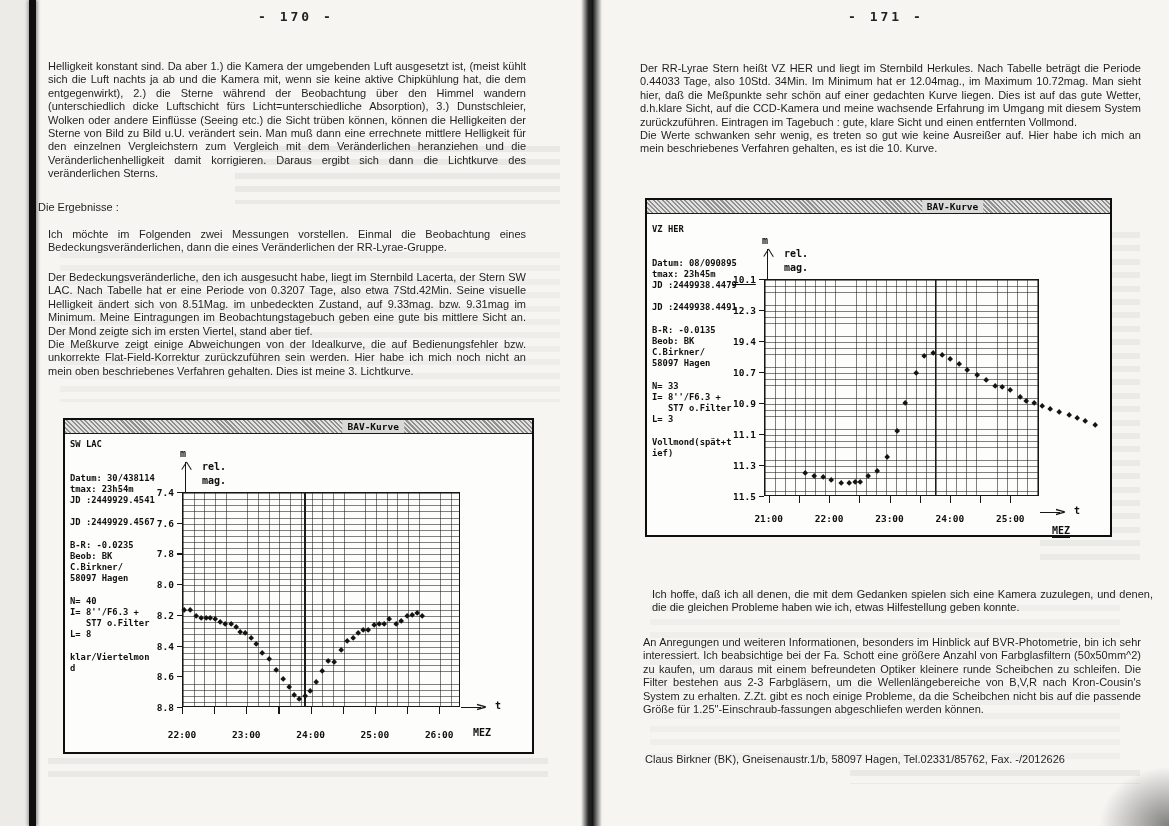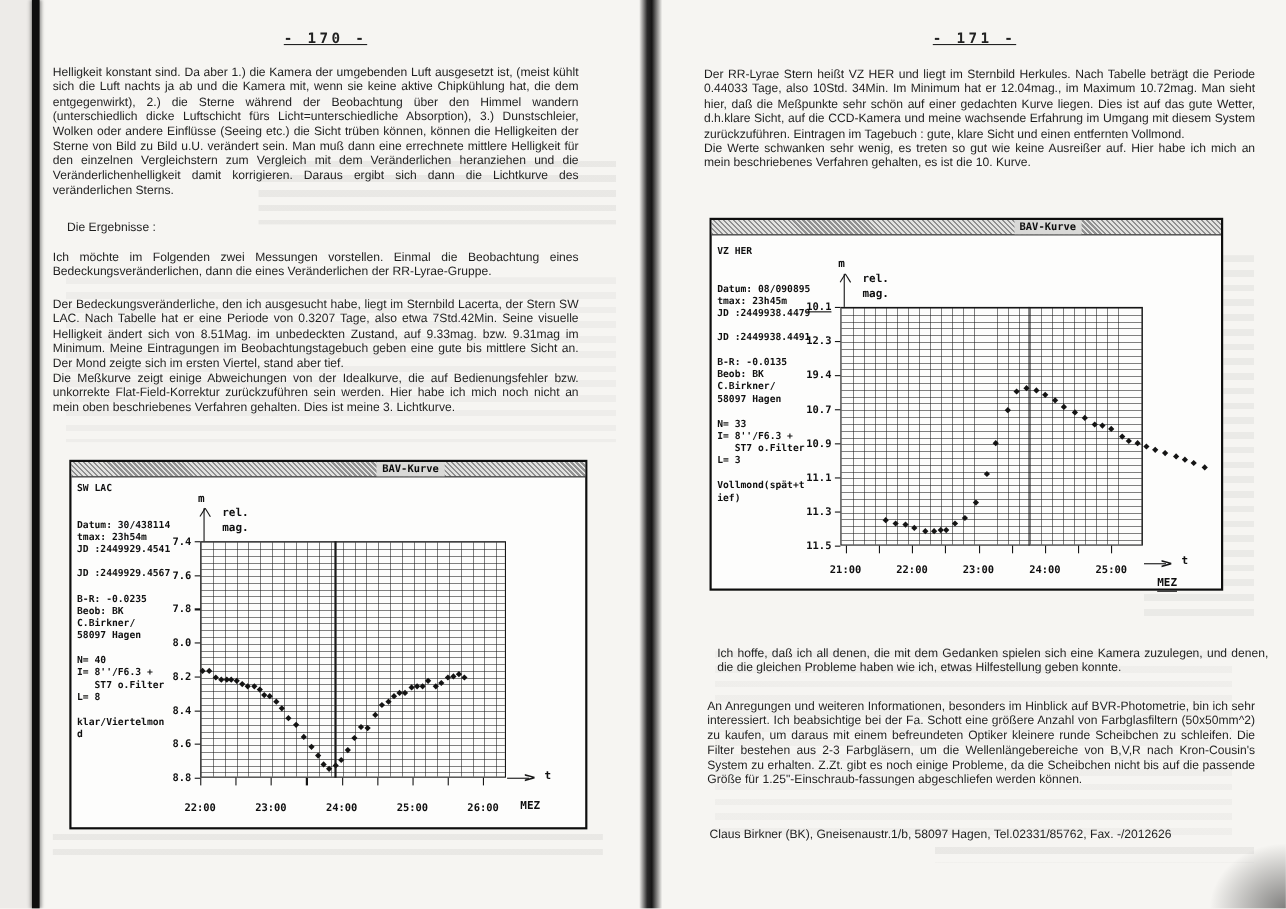--- a/index.html
+++ b/index.html
@@ -9,22 +9,22 @@
   .outer-left{position:absolute;left:0;top:0;width:29px;height:826px;background:#edebe8;}
   .bar-left{position:absolute;left:29px;top:0;width:7px;height:826px;background:#0f0f0f;
             box-shadow:2px 0 3px rgba(0,0,0,.35), -2px 0 3px rgba(0,0,0,.25);}
   .spine{position:absolute;left:581px;top:0;width:21px;height:826px;
          background:linear-gradient(to right,rgba(40,40,40,0),#2a2a2a 35%,#161616 55%,rgba(60,60,60,0));}
   .corner{position:absolute;right:0;bottom:0;width:70px;height:60px;
           background:radial-gradient(ellipse at 100% 100%,rgba(30,30,30,.55),rgba(30,30,30,0) 70%);}
   .ghost{position:absolute;pointer-events:none;
          background:repeating-linear-gradient(to bottom,rgba(110,110,110,.12) 0 6px,transparent 6px 13.4px);
          filter:blur(.5px);}
-  .pagenum{position:absolute;top:28px;font:bold 13px "DejaVu Sans Mono",monospace;
-           letter-spacing:3px;color:#222;text-decoration:underline;}
+  .pagenum{position:absolute;top:9px;font:bold 13px "DejaVu Sans Mono",monospace;
+           letter-spacing:3px;color:#222;}
   .para{position:absolute;font:11px/13.4px "Liberation Sans",sans-serif;text-align:justify;
         white-space:pre-wrap;color:#1f1f1f;}
   .para.single{text-align:left;}
   
   .bav-window{position:absolute;background:#fdfdfc;border:2px solid #0e0e0e;}
   .bav-title{position:absolute;top:0;left:0;right:0;height:13px;border-bottom:1px solid #1a1a1a;
              background:repeating-linear-gradient(45deg,#909090 0 1.5px,#e2e2e0 1.5px 3.2px);}
   .bav-title-label{position:absolute;top:0;transform:translateX(-50%);
                    font:bold 9.5px/13px "DejaVu Sans Mono",monospace;color:#0c0c0c;
                    background:#d9d9d7;padding:0 5px;white-space:nowrap;}
@@ -59,21 +59,21 @@
   <div class="ghost" style="left:235px;top:146px;width:325px;height:58px;opacity:.8"></div>
   <div class="ghost" style="left:60px;top:252px;width:500px;height:150px;opacity:.45"></div>
   <div class="ghost" style="left:48px;top:758px;width:500px;height:20px;opacity:.8"></div>
   <div class="ghost" style="left:1040px;top:232px;width:100px;height:330px;opacity:.7"></div>
   <div class="ghost" style="left:650px;top:592px;width:470px;height:170px;opacity:.4"></div>
   <div class="ghost" style="left:850px;top:770px;width:290px;height:14px;opacity:.8"></div>
 
   <div>
     <div class="pagenum" style="left:258px;">- 170 -</div>
     <div class="para" style="left:48px;top:60px;width:478px;">Helligkeit konstant sind. Da aber 1.) die Kamera der umgebenden Luft ausgesetzt ist, (meist kühlt sich die Luft nachts ja ab und die Kamera mit, wenn sie keine aktive Chipkühlung hat, die dem entgegenwirkt), 2.) die Sterne während der Beobachtung über den Himmel wandern (unterschiedlich dicke Luftschicht fürs Licht=unterschiedliche Absorption), 3.) Dunstschleier, Wolken oder andere Einflüsse (Seeing etc.) die Sicht trüben können, können die Helligkeiten der Sterne von Bild zu Bild u.U. verändert sein. Man muß dann eine errechnete mittlere Helligkeit für den einzelnen Vergleichstern zum Vergleich mit dem Veränderlichen heranziehen und die Veränderlichenhelligkeit damit korrigieren. Daraus ergibt sich dann die Lichtkurve des veränderlichen Sterns.</div>
-    <div class="para single" style="left:61px;top:201px;width:478px;">Die Ergebnisse :</div>
+    <div class="para single" style="left:38px;top:201px;width:478px;">Die Ergebnisse :</div>
     <div class="para" style="left:48px;top:228px;width:478px;">Ich möchte im Folgenden zwei Messungen vorstellen. Einmal die Beobachtung eines Bedeckungsveränderlichen, dann die eines Veränderlichen der RR-Lyrae-Gruppe.</div>
     <div class="para" style="left:48px;top:271px;width:478px;">Der Bedeckungsveränderliche, den ich ausgesucht habe, liegt im Sternbild Lacerta, der Stern SW LAC. Nach Tabelle hat er eine Periode von 0.3207 Tage, also etwa 7Std.42Min. Seine visuelle Helligkeit ändert sich von 8.51Mag. im unbedeckten Zustand, auf 9.33mag. bzw. 9.31mag im Minimum. Meine Eintragungen im Beobachtungstagebuch geben eine gute bis mittlere Sicht an. Der Mond zeigte sich im ersten Viertel, stand aber tief.
 Die Meßkurve zeigt einige Abweichungen von der Idealkurve, die auf Bedienungsfehler bzw. unkorrekte Flat-Field-Korrektur zurückzuführen sein werden. Hier habe ich mich noch nicht an mein oben beschriebenes Verfahren gehalten. Dies ist meine 3. Lichtkurve.</div>
     <div id="chart0" class="bav-window" style="left: 63px; top: 418px; width: 467px; height: 332px;">
         <div class="bav-title">
           <div class="bav-title-label" style="left: 66%;">BAV-Kurve</div>
         </div>
         <div class="info-line" style="top: 19px;">SW LAC</div>
         <div class="info-line" style="top: 30.2px;">&nbsp;</div>
         <div class="info-line" style="top: 41.4px;">&nbsp;</div>

